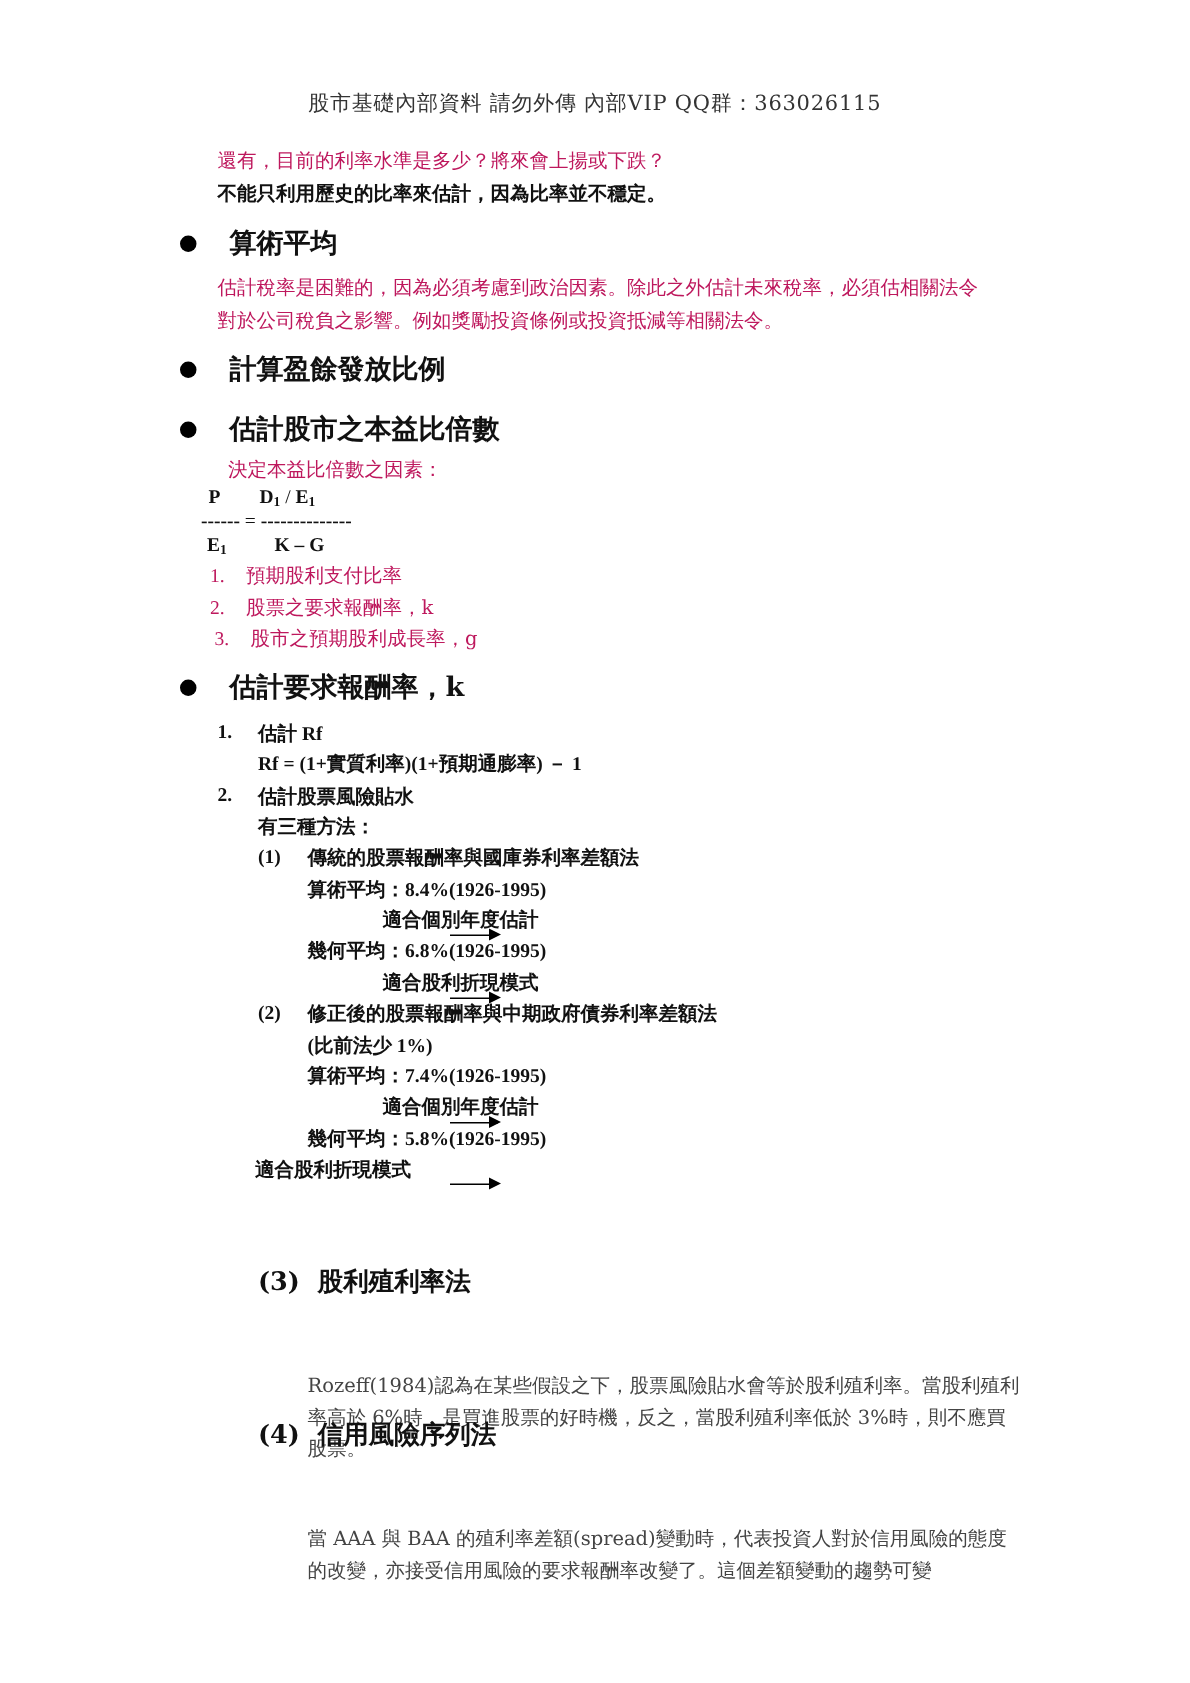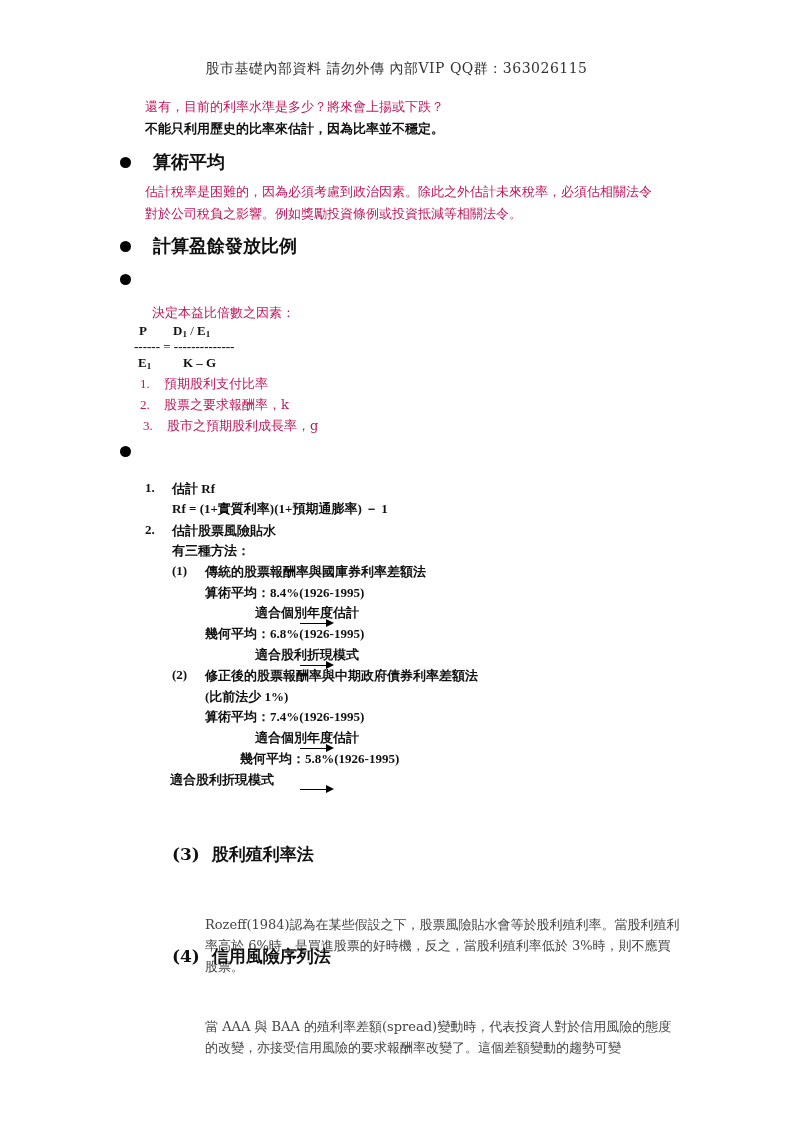--- a/index.html
+++ b/index.html
@@ -34,35 +34,37 @@
 <div class="abs body-text" style="left:145px;top:183px;">估計稅率是困難的，因為必須考慮到政治因素。除此之外估計未來稅率，必須估相關法令</div>
 <div class="abs body-text" style="left:145px;top:205px;">對於公司稅負之影響。例如獎勵投資條例或投資抵減等相關法令。</div>
 
 <div class="abs bullet-h" style="left:120px;top:234px;">
   <span class="dot"></span>
   <span>計算盈餘發放比例</span>
 </div>
 
 <div class="abs bullet-h" style="left:120px;top:274px;">
   <span class="dot"></span>
+  <span>估計股市之本益比倍數</span>
 </div>
 <div class="abs body-text" style="left:120px;top:304px;margin-left:32px;">決定本益比倍數之因素：</div>
 
 <div class="abs eq" style="left:139px;top:323px;">P</div>
 <div class="abs eq" style="left:173px;top:323px;text-align:right;"><span>D</span><span class="sub">1</span><span style="font-weight:normal"> / </span><span>E</span><span class="sub">1</span></div>
 <div class="abs eq" style="left:134px;top:339px;"><span>------</span> <span style="font-weight:normal">=</span> <span>--------------</span></div>
 <div class="abs eq" style="left:138px;top:355px;"><span>E</span><span class="sub">1</span></div>
 <div class="abs eq" style="left:183px;top:355px;">K – G</div>
 
 <div class="abs body-text" style="left:140px;top:375px;"><span class="num" style="display:inline-block;width:24px;">1.</span><span>預期股利支付比率</span></div>
 <div class="abs body-text" style="left:140px;top:396px;"><span class="num" style="display:inline-block;width:24px;">2.</span><span>股票之要求報酬率，k</span></div>
 <div class="abs body-text" style="left:143px;top:417px;"><span class="num" style="display:inline-block;width:24px;">3.</span><span>股市之預期股利成長率，g</span></div>
 
 <div class="abs bullet-h" style="left:120px;top:446px;">
   <span class="dot"></span>
+  <span>估計要求報酬率，k</span>
 </div>
 
 <div class="abs eq" style="left:145px;top:480px;">1.</div>
 <div class="abs eq" style="left:172px;top:480px;text-align:center;">估計 Rf</div>
 <div class="abs eq" style="left:172px;top:500px;">Rf = (1+實質利率)(1+預期通膨率) － 1</div>
 
 <div class="abs eq" style="left:145px;top:522px;">2.</div>
 <div class="abs eq" style="left:172px;top:522px;">估計股票風險貼水</div>
 <div class="abs eq" style="left:172px;top:542px;">有三種方法：</div>
 
@@ -74,21 +76,21 @@
 <div class="abs eq" style="left:205px;top:625px;">幾何平均：6.8%(1926-1995)</div>
 <div class="abs eq" style="left:255px;top:646px;">適合股利折現模式</div>
 <div class="arrow" style="left:300px;top:665px;width:32px;"></div>
 
 <div class="abs eq" style="left:172px;top:667px;">(2)</div>
 <div class="abs eq" style="left:205px;top:667px;">修正後的股票報酬率與中期政府債券利率差額法</div>
 <div class="abs eq" style="left:205px;top:688px;">(比前法少 1%)</div>
 <div class="abs eq" style="left:205px;top:708px;">算術平均：7.4%(1926-1995)</div>
 <div class="abs eq" style="left:255px;top:729px;">適合個別年度估計</div>
 <div class="arrow" style="left:300px;top:748px;width:32px;"></div>
-<div class="abs eq" style="left:205px;top:750px;margin-left:35px;">幾何平均：5.8%(1926-1995)</div>
+<div class="abs eq" style="left:205px;top:750px;">幾何平均：5.8%(1926-1995)</div>
 <div class="abs eq" style="left:170px;top:771px;">適合股利折現模式</div>
 <div class="arrow" style="left:300px;top:789px;width:32px;"></div>
 
 <div class="abs sec-h" style="left:172px;top:843px;"><span>(3)</span>&nbsp;&nbsp;<span>股利殖利率法</span></div>
 <div class="abs para" style="left:205px;top:874px;">Rozeff(1984)認為在某些假設之下，股票風險貼水會等於股利殖利率。當股利殖利率高於 6%時，是買進股票的好時機，反之，當股利殖利率低於 3%時，則不應買股票。</div>
 
 <div class="abs sec-h" style="left:172px;top:945px;"><span>(4)</span>&nbsp;&nbsp;<span>信用風險序列法</span></div>
 <div class="abs para" style="left:205px;top:976px;">當 AAA 與 BAA 的殖利率差額(spread)變動時，代表投資人對於信用風險的態度的改變，亦接受信用風險的要求報酬率改變了。這個差額變動的趨勢可變</div>
 
 </body></html>

